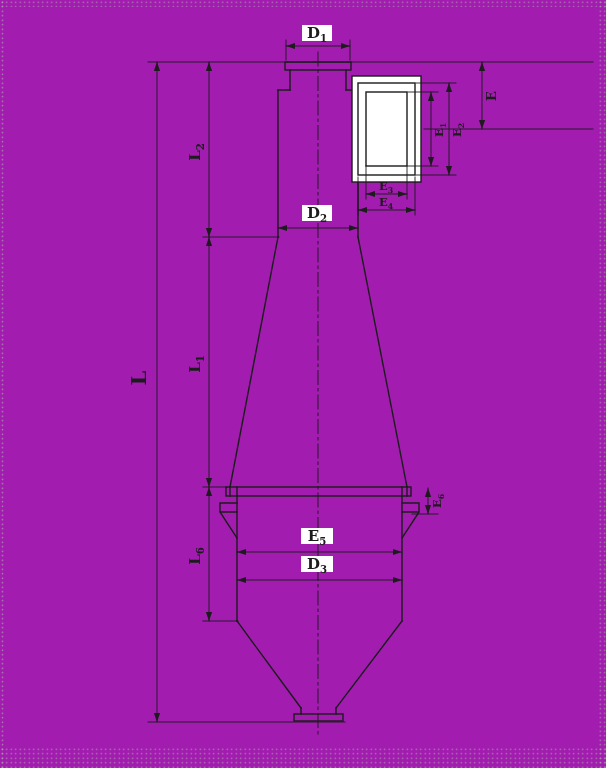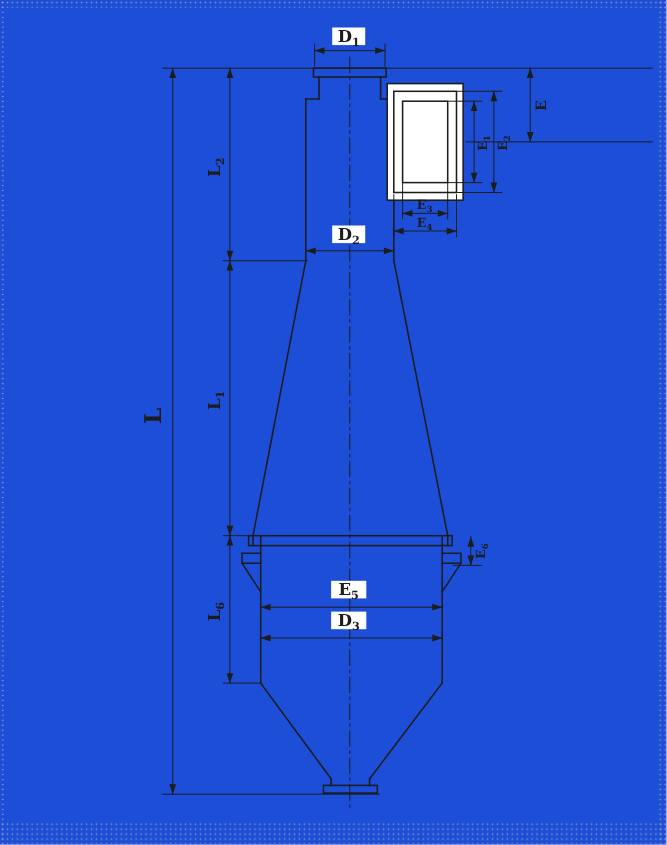--- a/index.html
+++ b/index.html
@@ -1,16 +1,16 @@
 <!DOCTYPE html>
 <html><head>
 <meta charset="utf-8">
 <style>
   html,body{margin:0;padding:0;background:#ffffff;}
-  .page{position:relative;width:606px;height:768px;background:#1d4ed8;overflow:hidden;
+  .page{position:relative;width:606px;height:768px;background:#a21caf;overflow:hidden;
         font-family:"DejaVu Serif","Liberation Serif",serif;}
   .page svg{position:absolute;left:0;top:0;}
 
   
   .halftone{position:absolute;background-image:radial-gradient(circle,#a9a9a9 0.7px,transparent 1px);
             background-size:4.5px 4.5px;opacity:.75;pointer-events:none;}
   #ht-top{left:0;top:0;width:606px;height:7px;}
   #ht-bottom{left:0;top:747px;width:606px;height:21px;}
   #ht-left{left:0;top:0;width:5px;height:768px;}
   #ht-right{left:598px;top:0;width:8px;height:768px;}

